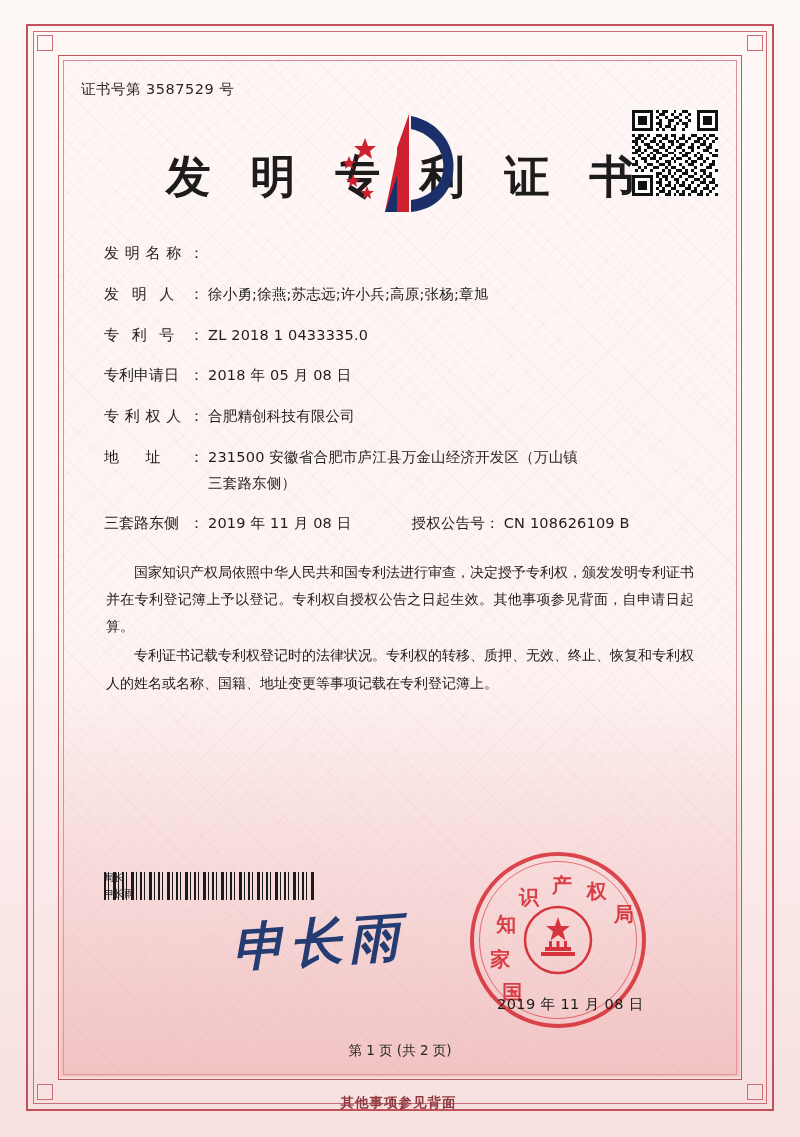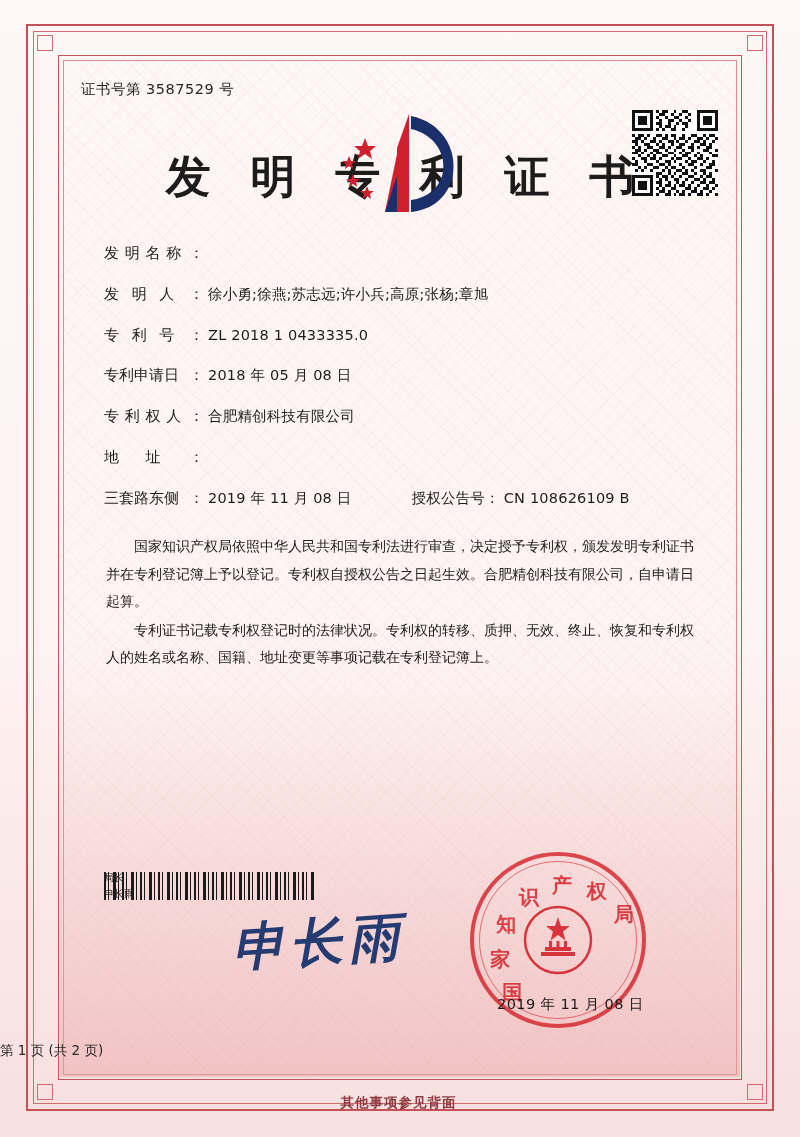--- a/index.html
+++ b/index.html
@@ -265,20 +265,21 @@
     font-size: 14.5px;
     color: #1d1b1b;
     letter-spacing: 0.4px;
   }
 
   
   .page-num {
     position: absolute;
     left: 0; right: 0;
     top: 1042px;
+    text-align: center;
     font-size: 13.5px;
     color: #2a2626;
   }
   .back-note {
     position: absolute;
     left: 0; right: 3px;
     top: 1094px;
     text-align: center;
     font-size: 13.5px;
     font-weight: 700;
@@ -599,39 +600,43 @@
         </div>
         <div class="val">合肥精创科技有限公司</div>
       </div>
 
       <div class="row">
         <div class="lbl">
           <span>地</span>
           <span>址</span>
           <span class="colon">：</span>
         </div>
+        <div class="val">
+          <span>231500 安徽省合肥市庐江县万金山经济开发区（万山镇</span>
+          <span class="second-line">三套路东侧）</span>
+        </div>
       </div>
 
       <div class="row inline2">
         <div class="lbl">
           <span>三套路东侧</span>
           <span class="colon">：</span>
         </div>
         <div class="val">
           <span class="date">2019 年 11 月 08 日</span>
           <span class="gap"></span>
           <span class="sub-lbl">授权公告号：</span>
           <span>CN 108626109 B</span>
         </div>
       </div>
 
     </div>
 
     <div class="paras">
-      <p>国家知识产权局依照中华人民共和国专利法进行审查，决定授予专利权，颁发发明专利证书并在专利登记簿上予以登记。专利权自授权公告之日起生效。合肥精创科技有限公司，自申请日起算。</p>
+      <p>国家知识产权局依照中华人民共和国专利法进行审查，决定授予专利权，颁发发明专利证书并在专利登记簿上予以登记。专利权自授权公告之日起生效。其他事项参见背面，自申请日起算。</p>
       <p>专利证书记载专利权登记时的法律状况。专利权的转移、质押、无效、终止、恢复和专利权人的姓名或名称、国籍、地址变更等事项记载在专利登记簿上。</p>
     </div>
 
   </div>
 
   <div class="barcode"></div>
 
   <div class="sig-block">
     <div>局长</div>
     <div>申长雨</div>

